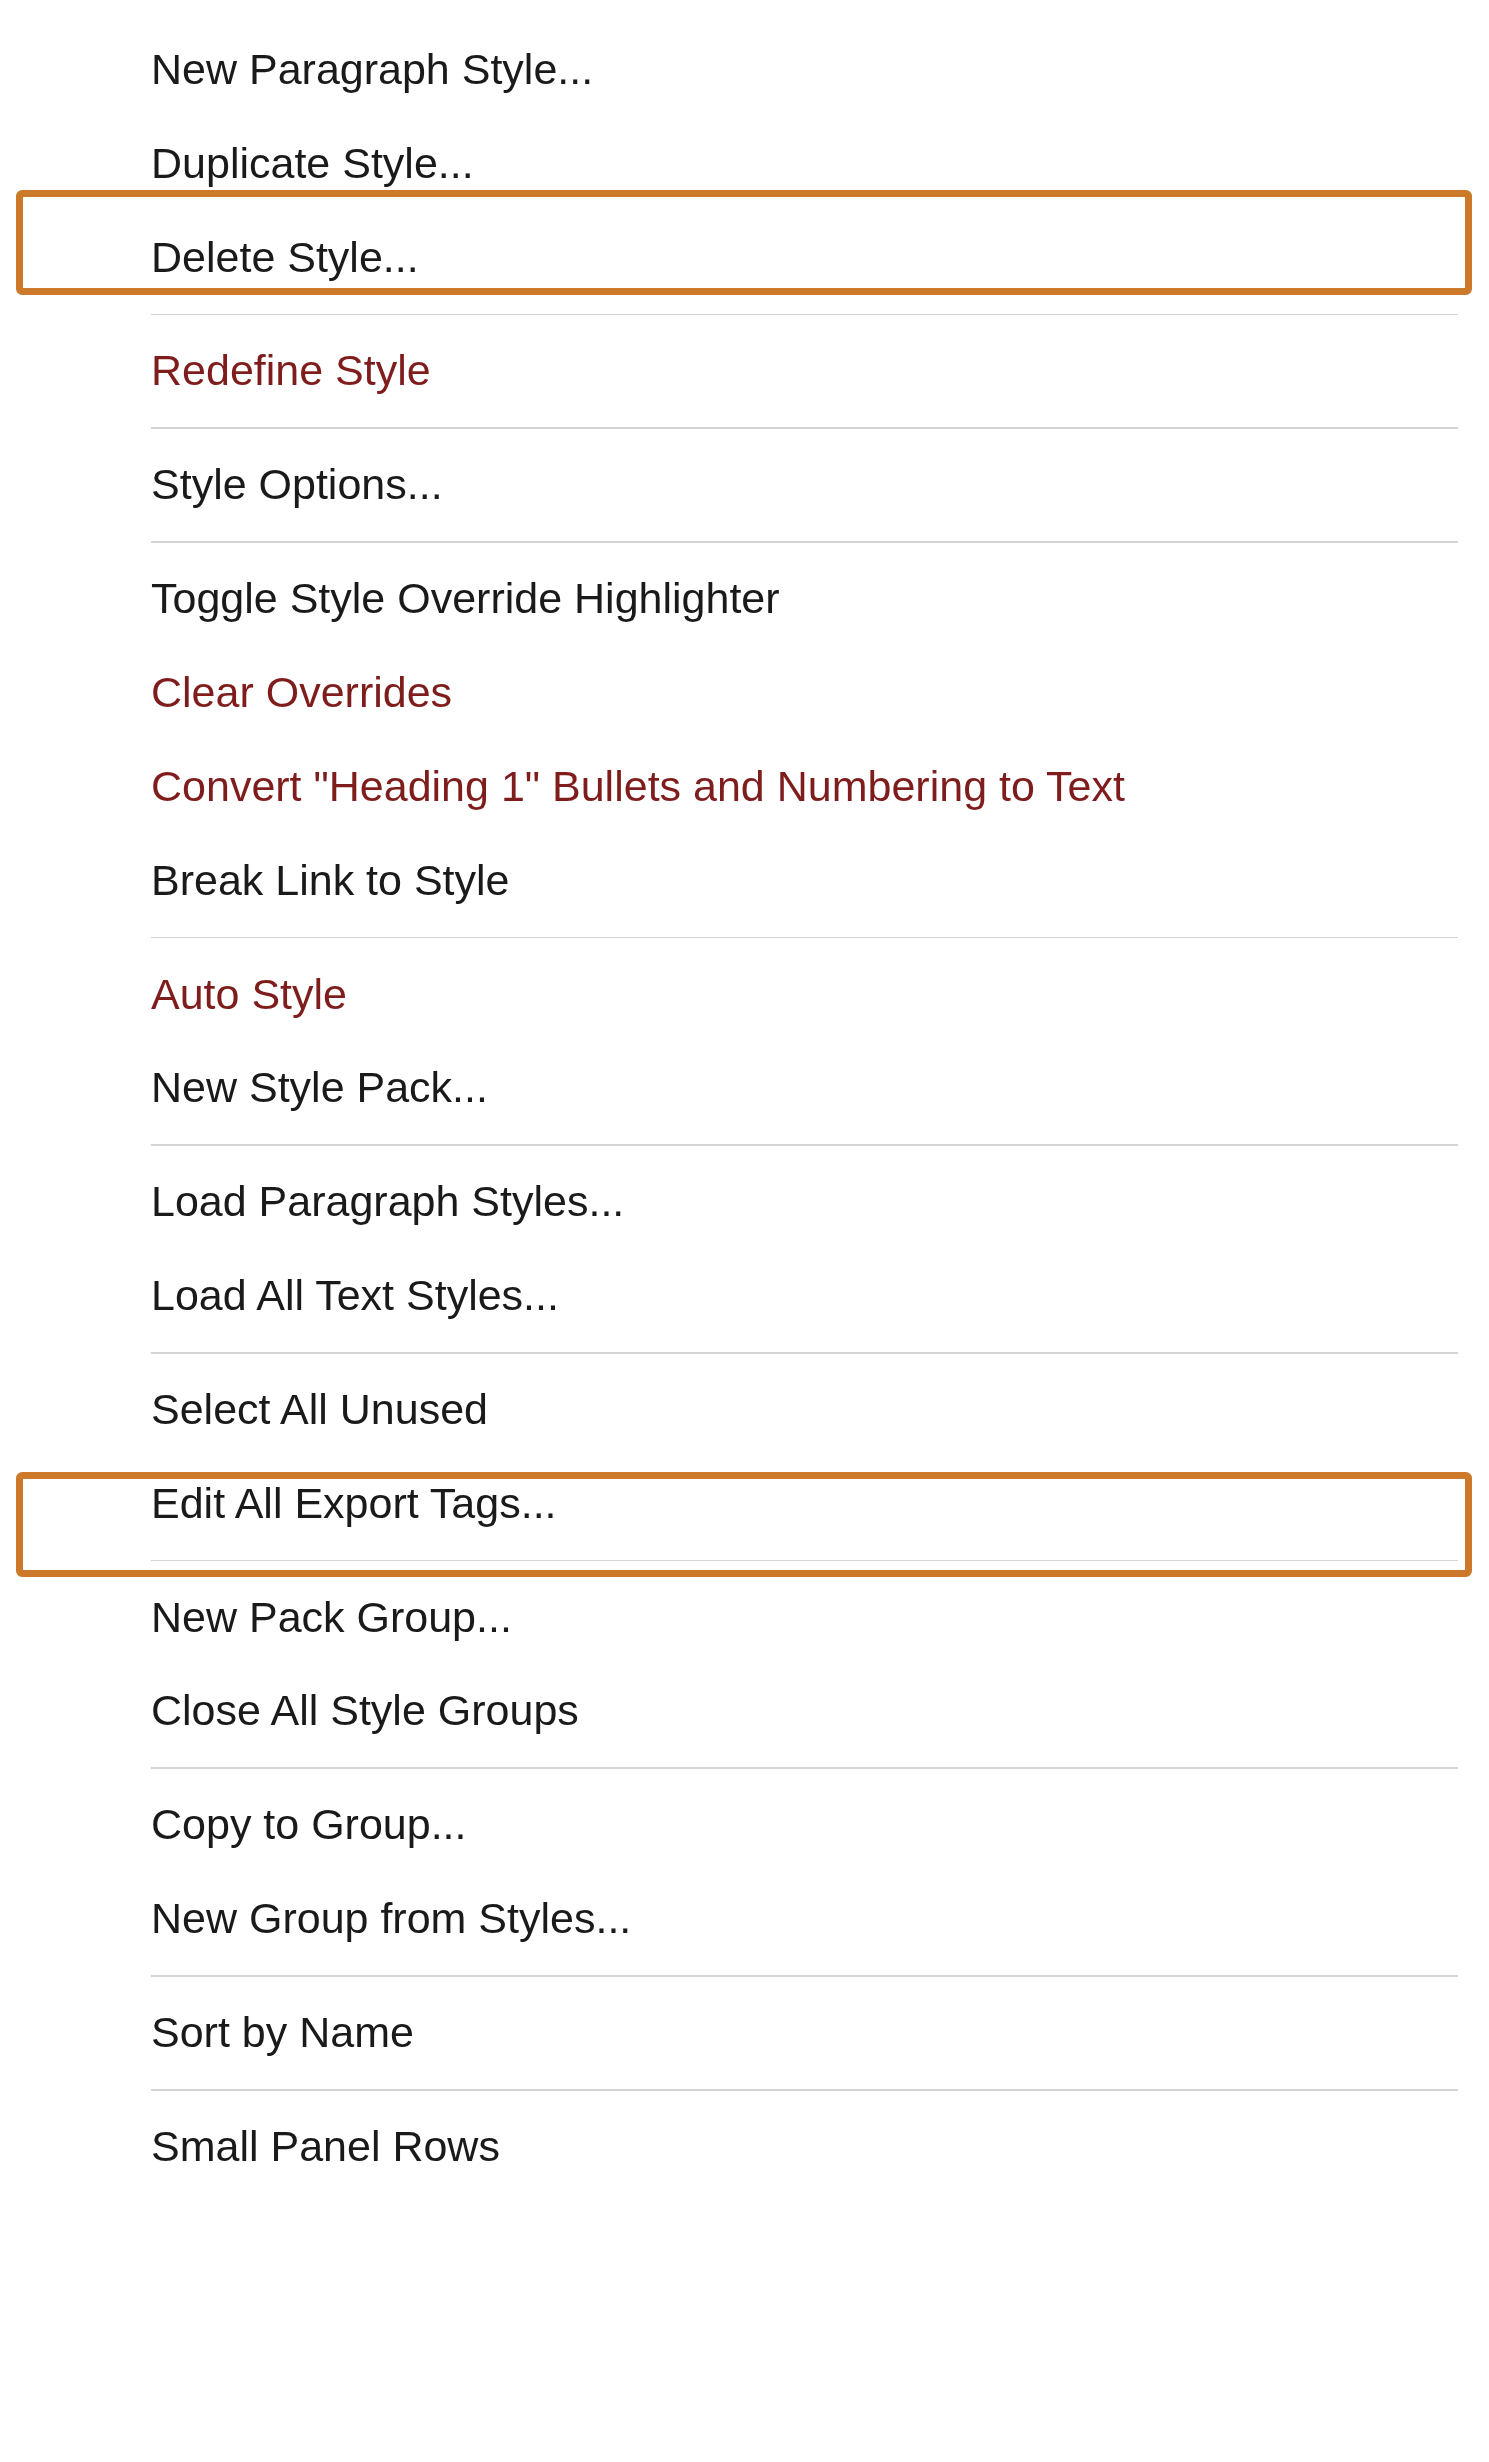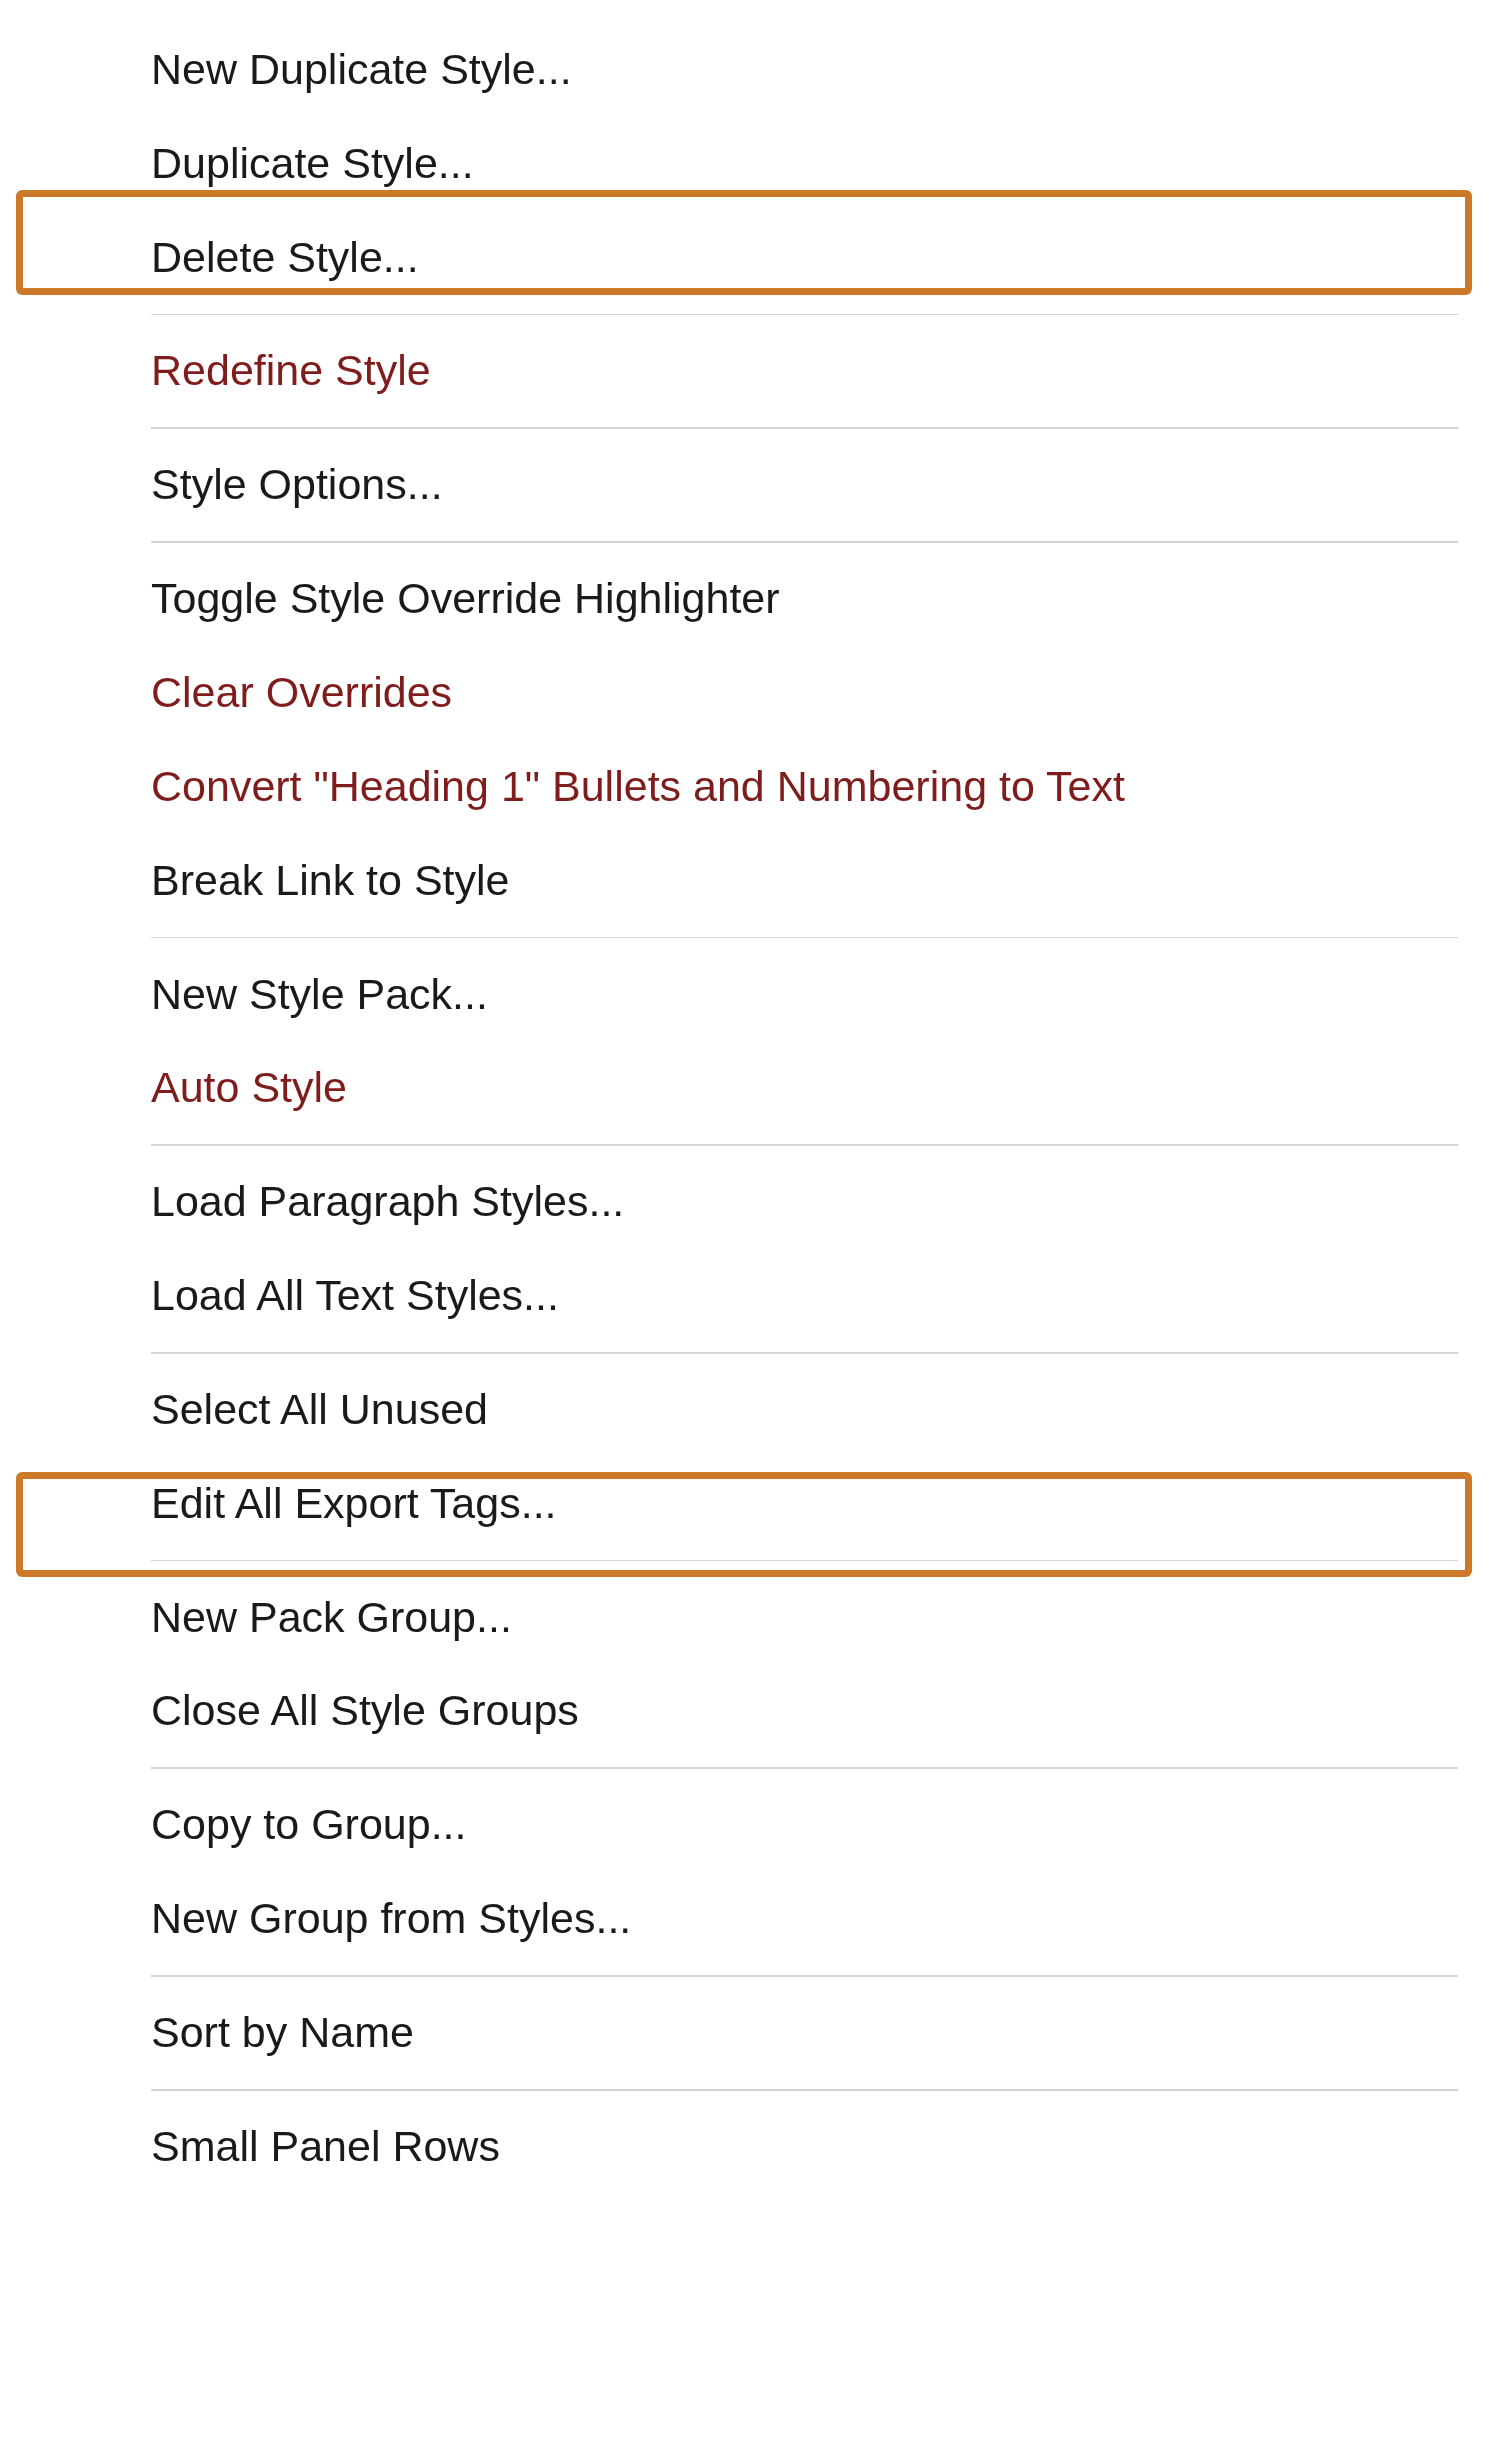--- a/index.html
+++ b/index.html
@@ -54,35 +54,35 @@
       left: 15.5px;
       top: 1472px;
       width: 1456px;
       height: 105px;
     }
   </style>
 </head>
 <body>
 
 <div class="menu-container">
-  <div class="menu-item">New Duplicate Style...</div>
+  <div class="menu-item">New Paragraph Style...</div>
   <div class="menu-item">Duplicate Style...</div>
   <div class="menu-item">Delete Style...</div>
   <div class="divider"></div>
   <div class="menu-item disabled">Redefine Style</div>
   <div class="divider"></div>
   <div class="menu-item">Style Options...</div>
   <div class="divider"></div>
   <div class="menu-item">Toggle Style Override Highlighter</div>
   <div class="menu-item disabled">Clear Overrides</div>
   <div class="menu-item disabled">Convert "Heading 1" Bullets and Numbering to Text</div>
   <div class="menu-item">Break Link to Style</div>
   <div class="divider"></div>
+  <div class="menu-item disabled">Auto Style</div>
   <div class="menu-item">New Style Pack...</div>
-  <div class="menu-item disabled">Auto Style</div>
   <div class="divider"></div>
   <div class="menu-item">Load Paragraph Styles...</div>
   <div class="menu-item">Load All Text Styles...</div>
   <div class="divider"></div>
   <div class="menu-item">Select All Unused</div>
   <div class="menu-item">Edit All Export Tags...</div>
   <div class="divider"></div>
   <div class="menu-item">New Pack Group...</div>
   <div class="menu-item">Close All Style Groups</div>
   <div class="divider"></div>

